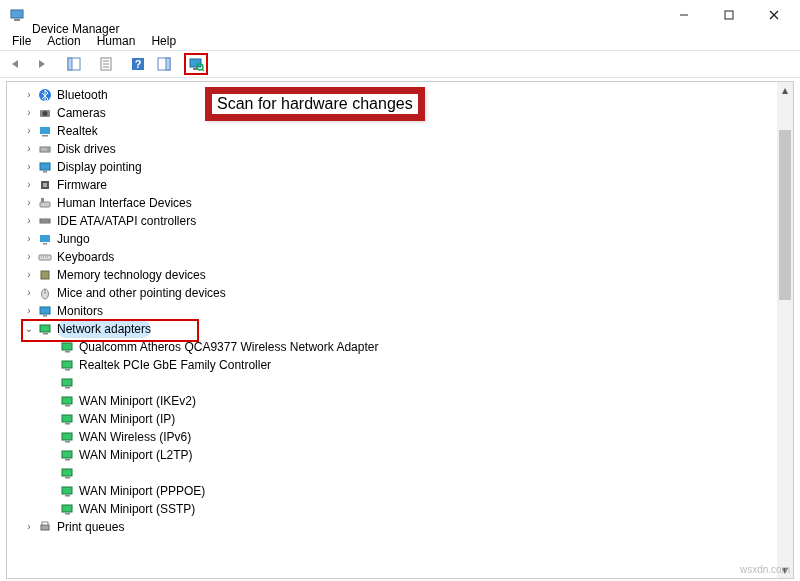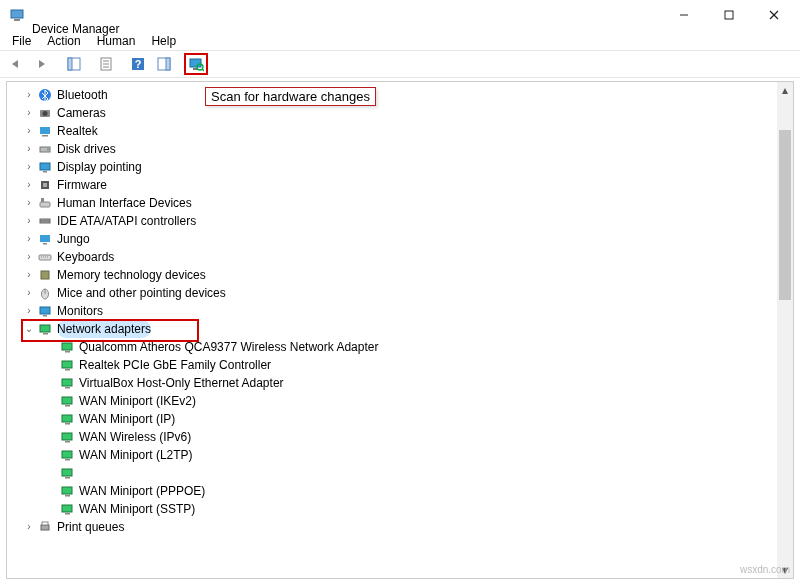--- a/index.html
+++ b/index.html
@@ -96,23 +96,23 @@
   width: 174px;
   height: 19px;
   border: 2px solid #d30000;
   pointer-events: none;
 }
 .tooltip {
   position: absolute;
   left: 198px;
   top: 5px;
   background: #fff;
-  border: 1px solid #b91c1c;
+  border: 7px solid #b91c1c;
   padding: 1px 5px;
-  font-size: 13px;
+  font-size: 16px;
   box-shadow: 2px 2px 3px rgba(0,0,0,0.12);
 }
 .scrollbar {
   position: absolute;
   right: 0; top: 0; bottom: 0;
   width: 16px;
   background: #f1f1f1;
 }
 .scroll-arrow {
   width: 16px; height: 16px;
@@ -397,21 +397,20 @@
         </span>
       <span class="label">Realtek PCIe GbE Family Controller</span>
     </div>
     <div class="row depth2">
       <span class="node-icon">
           <svg width="14" height="14">
             <rect x="2" y="3" width="10" height="7" fill="#36c76b" stroke="#1a7a3a"></rect>
             <rect x="5" y="11" width="5" height="1.5" fill="#888"></rect>
           </svg>
         </span>
-      <span class="label">VirtualBox Host-Only Ethernet Adapter</span>
     </div>
     <div class="row depth2">
       <span class="node-icon">
           <svg width="14" height="14">
             <rect x="2" y="3" width="10" height="7" fill="#36c76b" stroke="#1a7a3a"></rect>
             <rect x="5" y="11" width="5" height="1.5" fill="#888"></rect>
           </svg>
         </span>
       <span class="label">WAN Miniport (IKEv2)</span>
     </div>

